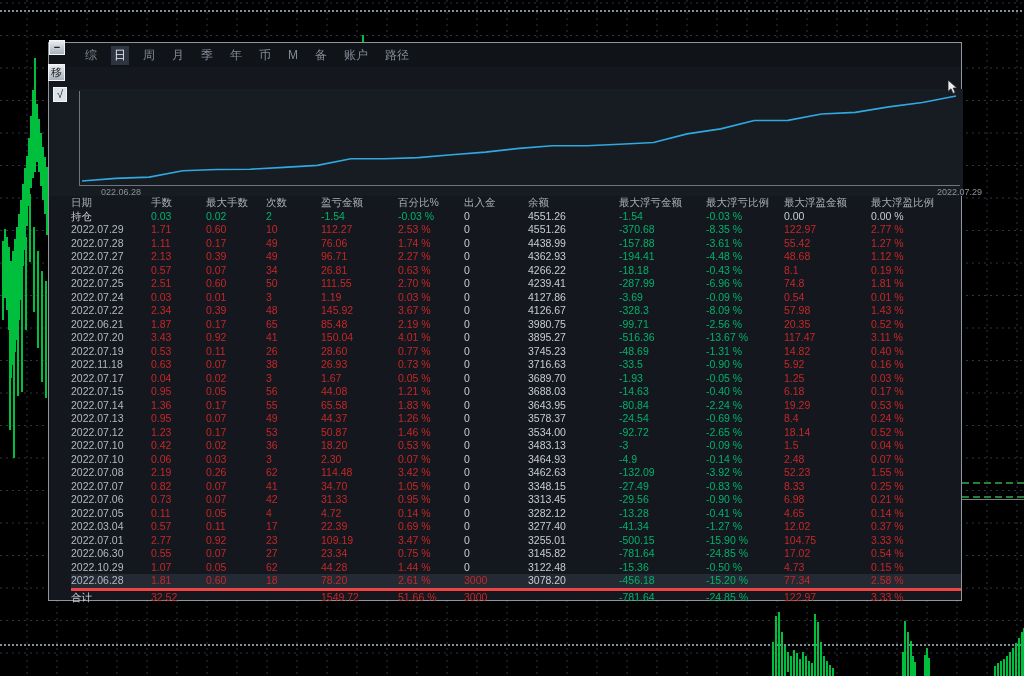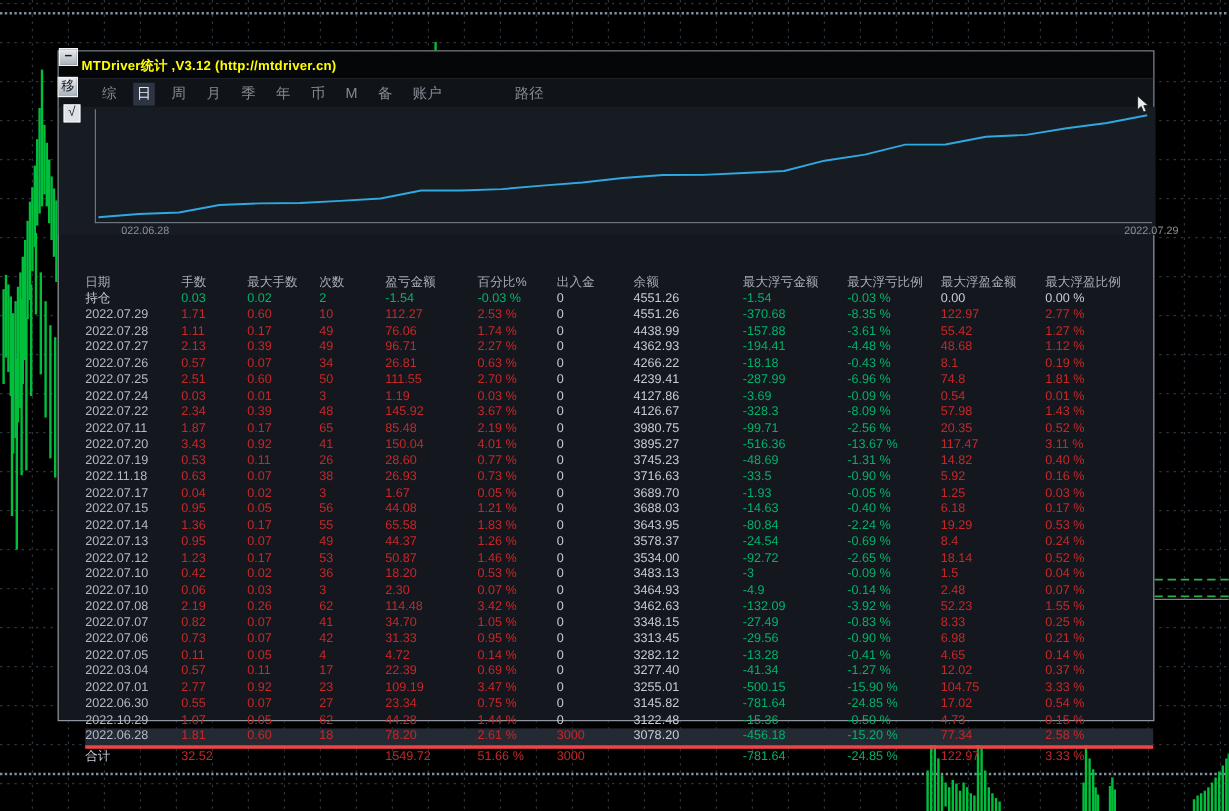--- a/index.html
+++ b/index.html
@@ -12,30 +12,30 @@
   .panel{
     position:absolute;left:48px;top:42px;width:914px;height:559px;
     background:#14171d;border:1px solid #8f959d;box-sizing:border-box;z-index:5;
   }
   .titlebar{height:22px;background:#050607;display:flex;align-items:center;
     padding-left:19px;border-bottom:1px solid #1e2228;}
   .title{color:#ffff00;font-size:11px;font-weight:bold;letter-spacing:.2px;}
   .tabbar{height:24px;display:flex;align-items:center;padding-left:33px;gap:11px;background:#101419;}
   .tab{color:#848a94;font-size:12px;padding:1px 3px;}
   .tab.active{background:#2e3542;color:#e9ecf0;}
-  .tab.gap{margin-left:44px;}
+  .tab.gap{}
   .chart-wrap{position:absolute;left:0;top:46px;width:914px;height:107px;background:#171b22;}
   .plot{position:absolute;left:30px;top:2px;width:880px;height:94px;
     border-left:1px solid #6d767f;border-bottom:1px solid #6d767f;}
   .axis-labels{position:absolute;left:0;top:98px;width:914px;height:11px;
     font-size:9px;color:#8b929b;margin-left:31px;}
   .axis-left{position:absolute;left:21px;top:0;}
   .axis-right{position:absolute;right:12px;top:0;}
   
-  .table{position:absolute;left:0;top:153px;right:0;bottom:0;padding-left:22px;font-size:10.5px;margin-top:33px;}
+  .table{position:absolute;left:0;top:153px;right:0;bottom:0;padding-left:22px;font-size:10.5px;}
   .trow{display:grid;
     grid-template-columns:80px 55px 60px 55px 77px 66px 64px 91px 87px 78px 87px 1fr;
     height:13.53px;line-height:13.5px;white-space:nowrap;}
   .trow.header{color:#a6adb8;}
   .trow.hl{background:#242a34;}
   .trow.total{border-top:3px solid #ef4444;}
   .c-w{color:#c7ccd4;}
   .c-g{color:#00b26b;}
   .c-r{color:#c62828;}
   .c-d{color:#b3b9c3;}
@@ -193,23 +193,20 @@
       <line x1="1022" y1="632" x2="1022" y2="676" stroke="#00bf3c" stroke-width="2"></line>
       <line x1="1024" y1="628" x2="1024" y2="676" stroke="#00bf3c" stroke-width="2"></line>
     </g>
 </svg>
 
 <div id="btn-min" class="wbtn">−</div>
 <div id="btn-move" class="wbtn">移</div>
 <div id="btn-check" class="wbtn">√</div>
 
 <div class="panel">
-  <div class="titlebar">
-    <span class="title">MTDriver统计 ,V3.12 (http://mtdriver.cn)</span>
-  </div>
   <div class="tabbar">
       <span class="tab">综</span>
       <span class="tab active">日</span>
       <span class="tab">周</span>
       <span class="tab">月</span>
       <span class="tab">季</span>
       <span class="tab">年</span>
       <span class="tab">币</span>
       <span class="tab">M</span>
       <span class="tab">备</span>
@@ -350,21 +347,21 @@
         <span class="c-r">145.92</span>
         <span class="c-r">3.67 %</span>
         <span class="c-w">0</span>
         <span class="c-w">4126.67</span>
         <span class="c-g">-328.3</span>
         <span class="c-g">-8.09 %</span>
         <span class="c-r">57.98</span>
         <span class="c-r">1.43 %</span>
       </div>
       <div class="trow">
-        <span class="c-d">2022.07.11</span>
+        <span class="c-d">2022.06.21</span>
         <span class="c-r">1.87</span>
         <span class="c-r">0.17</span>
         <span class="c-r">65</span>
         <span class="c-r">85.48</span>
         <span class="c-r">2.19 %</span>
         <span class="c-w">0</span>
         <span class="c-w">3980.75</span>
         <span class="c-g">-99.71</span>
         <span class="c-g">-2.56 %</span>
         <span class="c-r">20.35</span>

